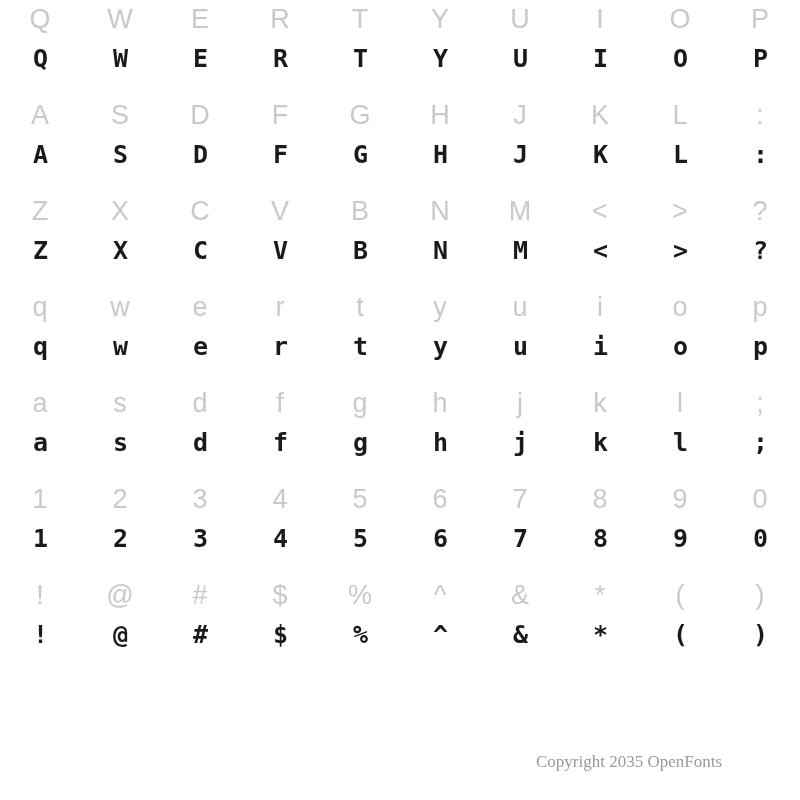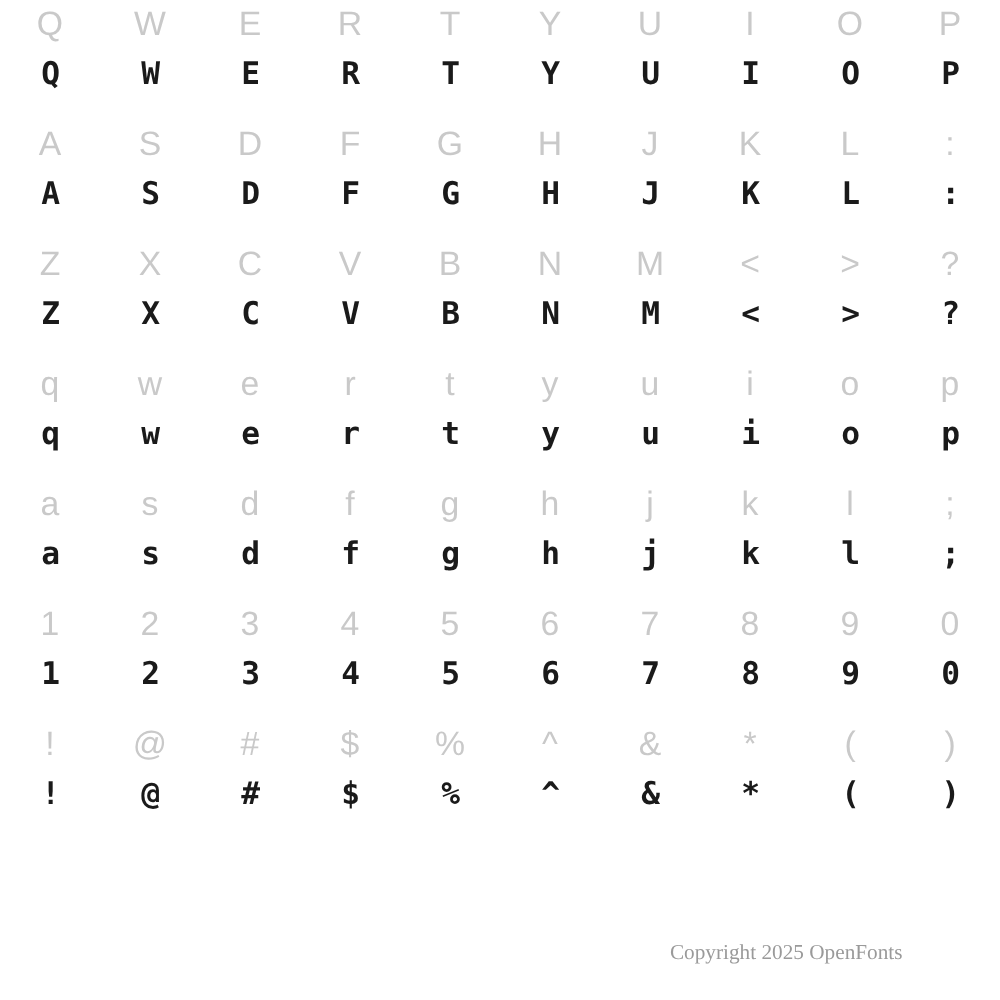--- a/index.html
+++ b/index.html
@@ -350,15 +350,15 @@
       <div class="cellpair">
         <div class="ref">(</div>
         <div class="glyph">(</div>
       </div>
       <div class="cellpair">
         <div class="ref">)</div>
         <div class="glyph">)</div>
       </div>
     </div>
 
-  <div class="copyright">Copyright 2025 OpenFonts</div>
+  <div class="copyright">Copyright 2035 OpenFonts</div>
 
 </div>
 
 </body></html>

